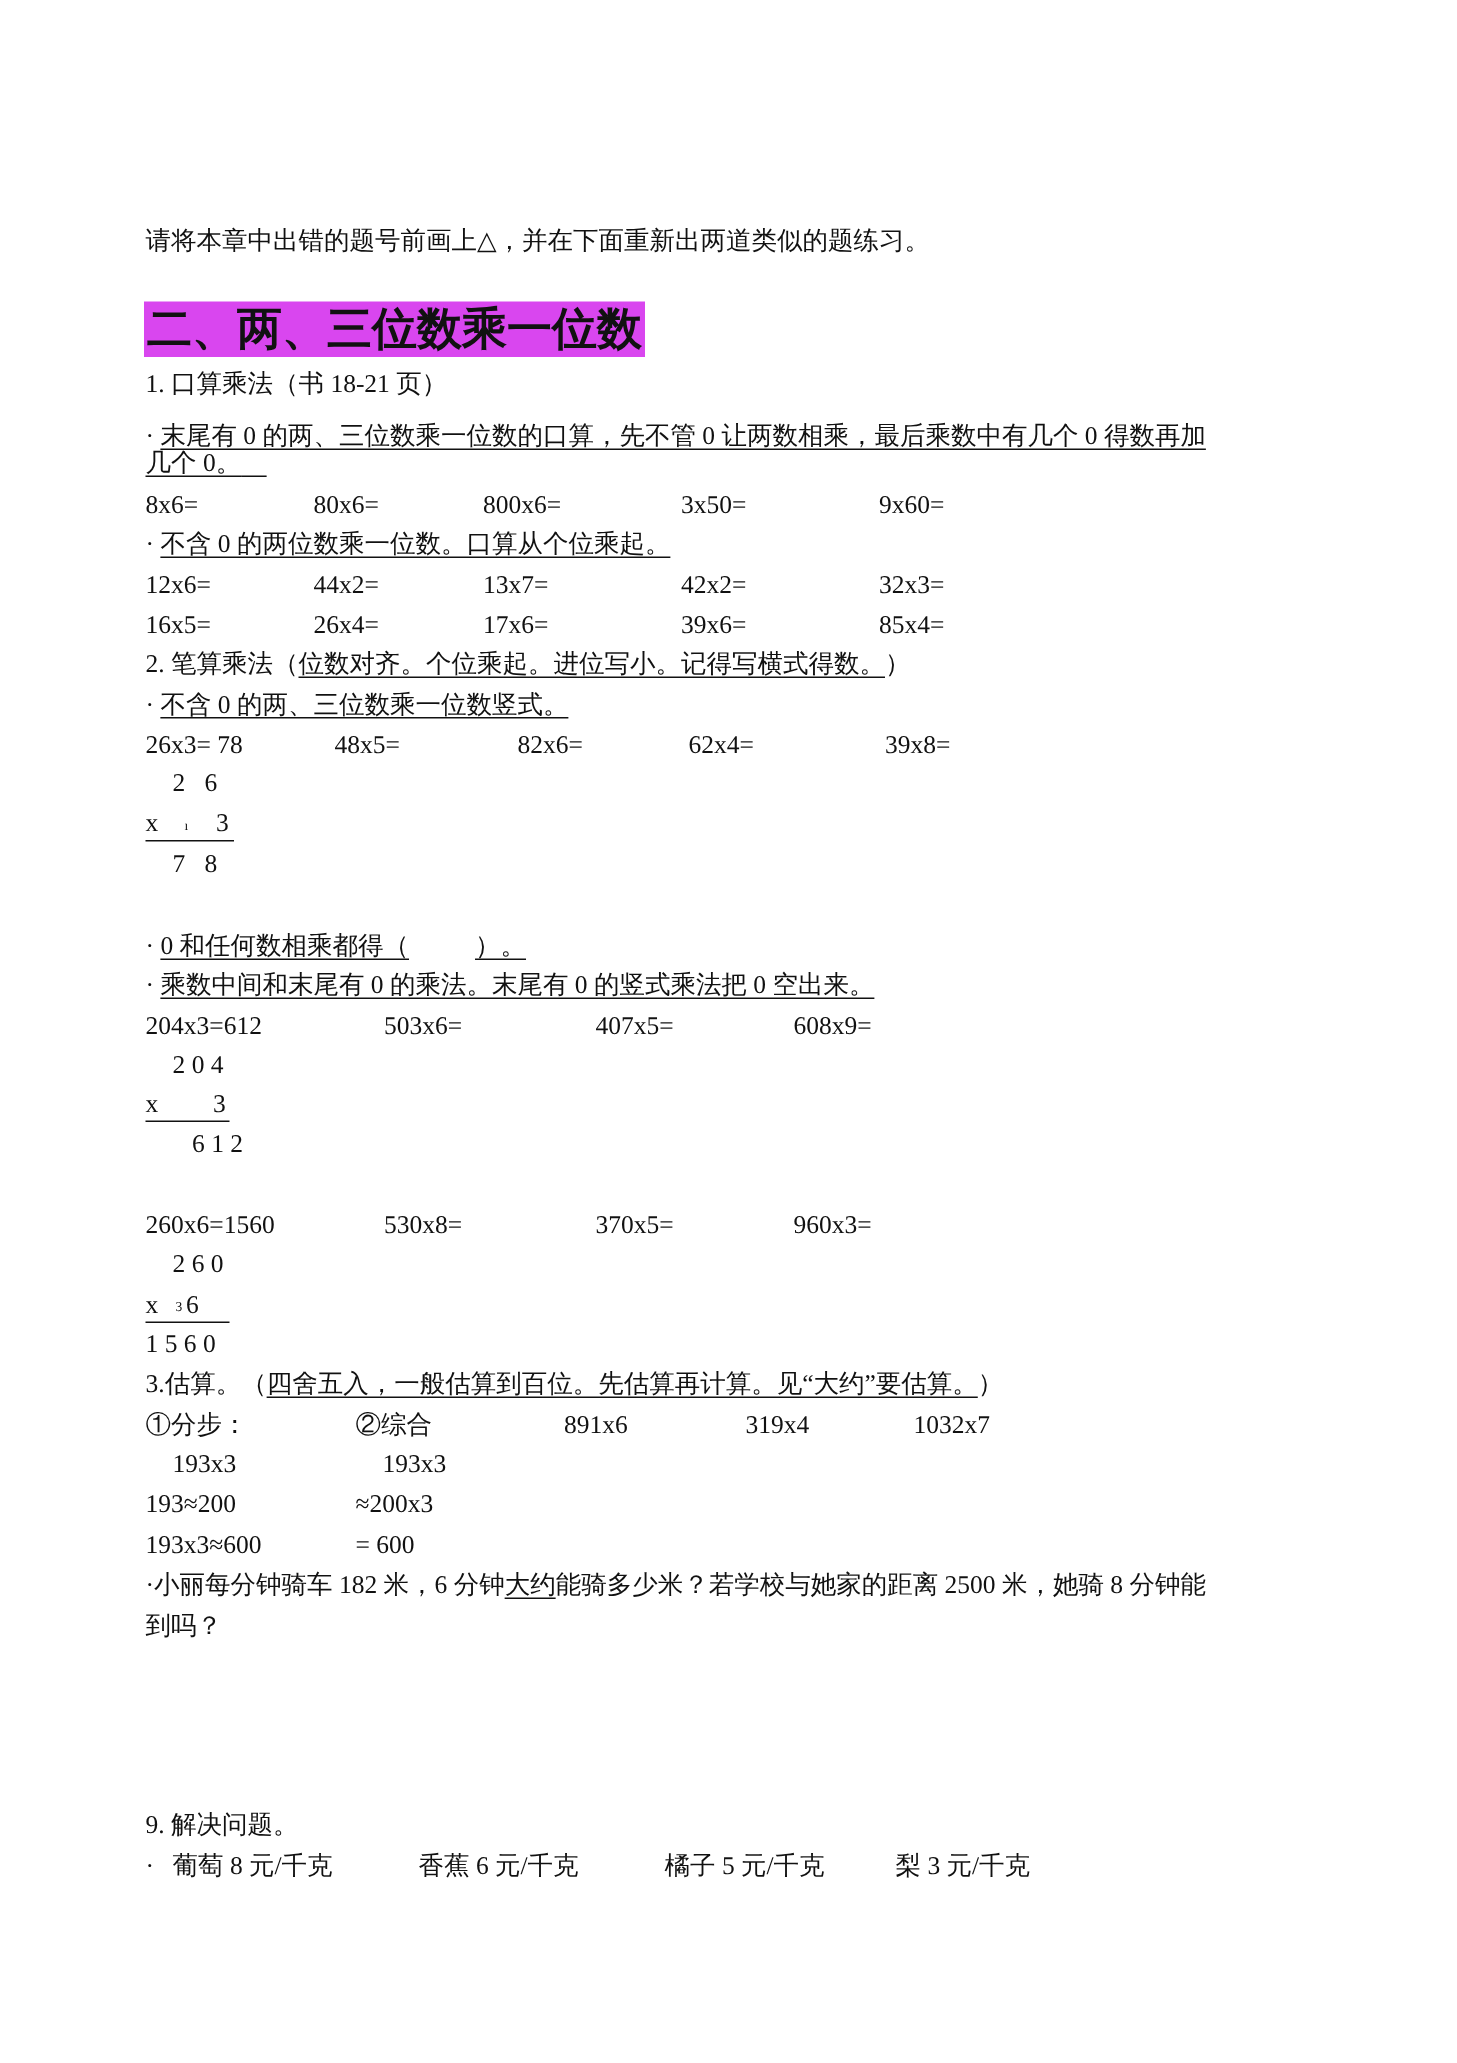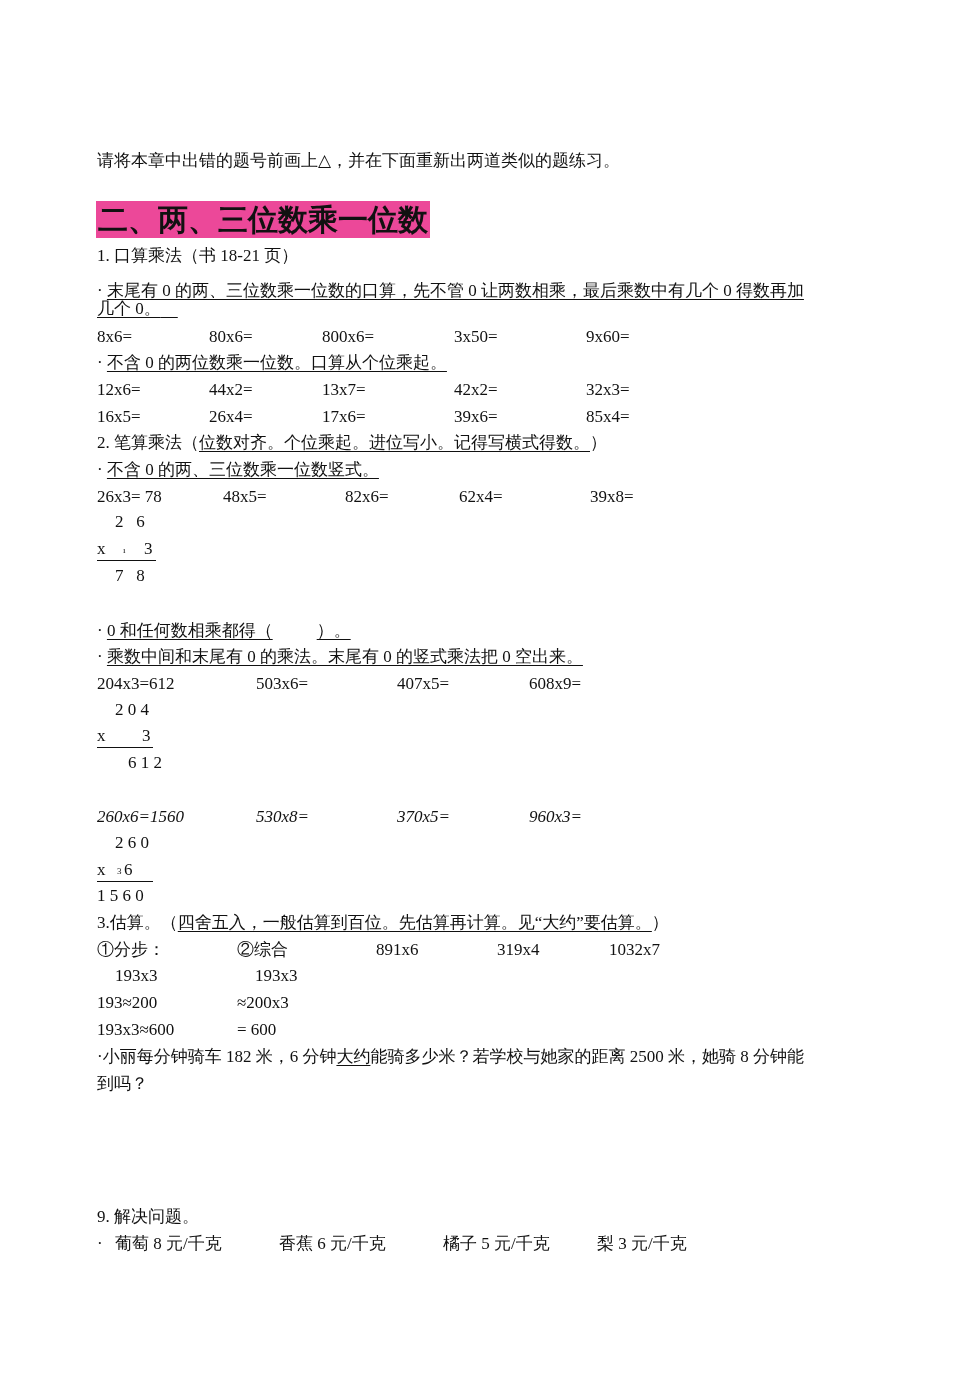--- a/index.html
+++ b/index.html
@@ -5,21 +5,21 @@
     html, body { margin: 0; padding: 0; background: #ffffff; }
     body {
       width: 971px; height: 1375px; position: relative; overflow: hidden;
       font-family: "Liberation Serif", "DejaVu Serif", serif;
       color: #111111; font-size: 17px;
     }
     .line { position: absolute; left: 97px; white-space: nowrap; line-height: 22px; height: 22px; }
     .u { text-decoration: underline; text-underline-offset: 3px; text-decoration-thickness: 1px; }
     .heading {
       position: absolute; left: 96px; top: 201px; height: 37px; padding: 0 2px;
-      background: #ec4899; font-size: 30px; line-height: 37px; font-weight: bold;
+      background: #d946ef; font-size: 30px; line-height: 37px; font-weight: bold;
       font-family: "DejaVu Serif", "Liberation Serif", serif; letter-spacing: 0px;
     }
     .cell { position: absolute; white-space: nowrap; }
     .vert { position: absolute; white-space: nowrap; }
     .blank { display: inline-block; width: 44px; }
   </style>
 </head>
 <body>
 
 <div class="line" style="top:150px;">请将本章中出错的题号前画上△，并在下面重新出两道类似的题练习。</div>
@@ -107,21 +107,21 @@
 
 <div>
   <div class="vert" style="left:115px; top:700px;">2 0 4</div>
   <div class="vert" style="left:97px; top:726px; width:56px; border-bottom:1px solid #111; height:21px;">
     <span style="position:absolute; left:0;">x</span>
     <span style="position:absolute; left:45px;">3</span>
   </div>
   <div class="vert" style="left:128px; top:753px;">6 1 2</div>
 </div>
 
-<div class="line" style="top:806px; left:0; width:971px;font-style:italic;">
+<div class="line" style="top:806px; left:0; width:971px;">
   <span class="cell" style="left:97px;">260x6=1560</span>
   <span class="cell" style="left:256px;">530x8=</span>
   <span class="cell" style="left:397px;">370x5=</span>
   <span class="cell" style="left:529px;">960x3=</span>
 </div>
 
 <div>
   <div class="vert" style="left:115px; top:833px;">2 6 0</div>
   <div class="vert" style="left:97px; top:860px; width:56px; border-bottom:1px solid #111; height:21px;">
     <span style="position:absolute; left:0;">x</span>

